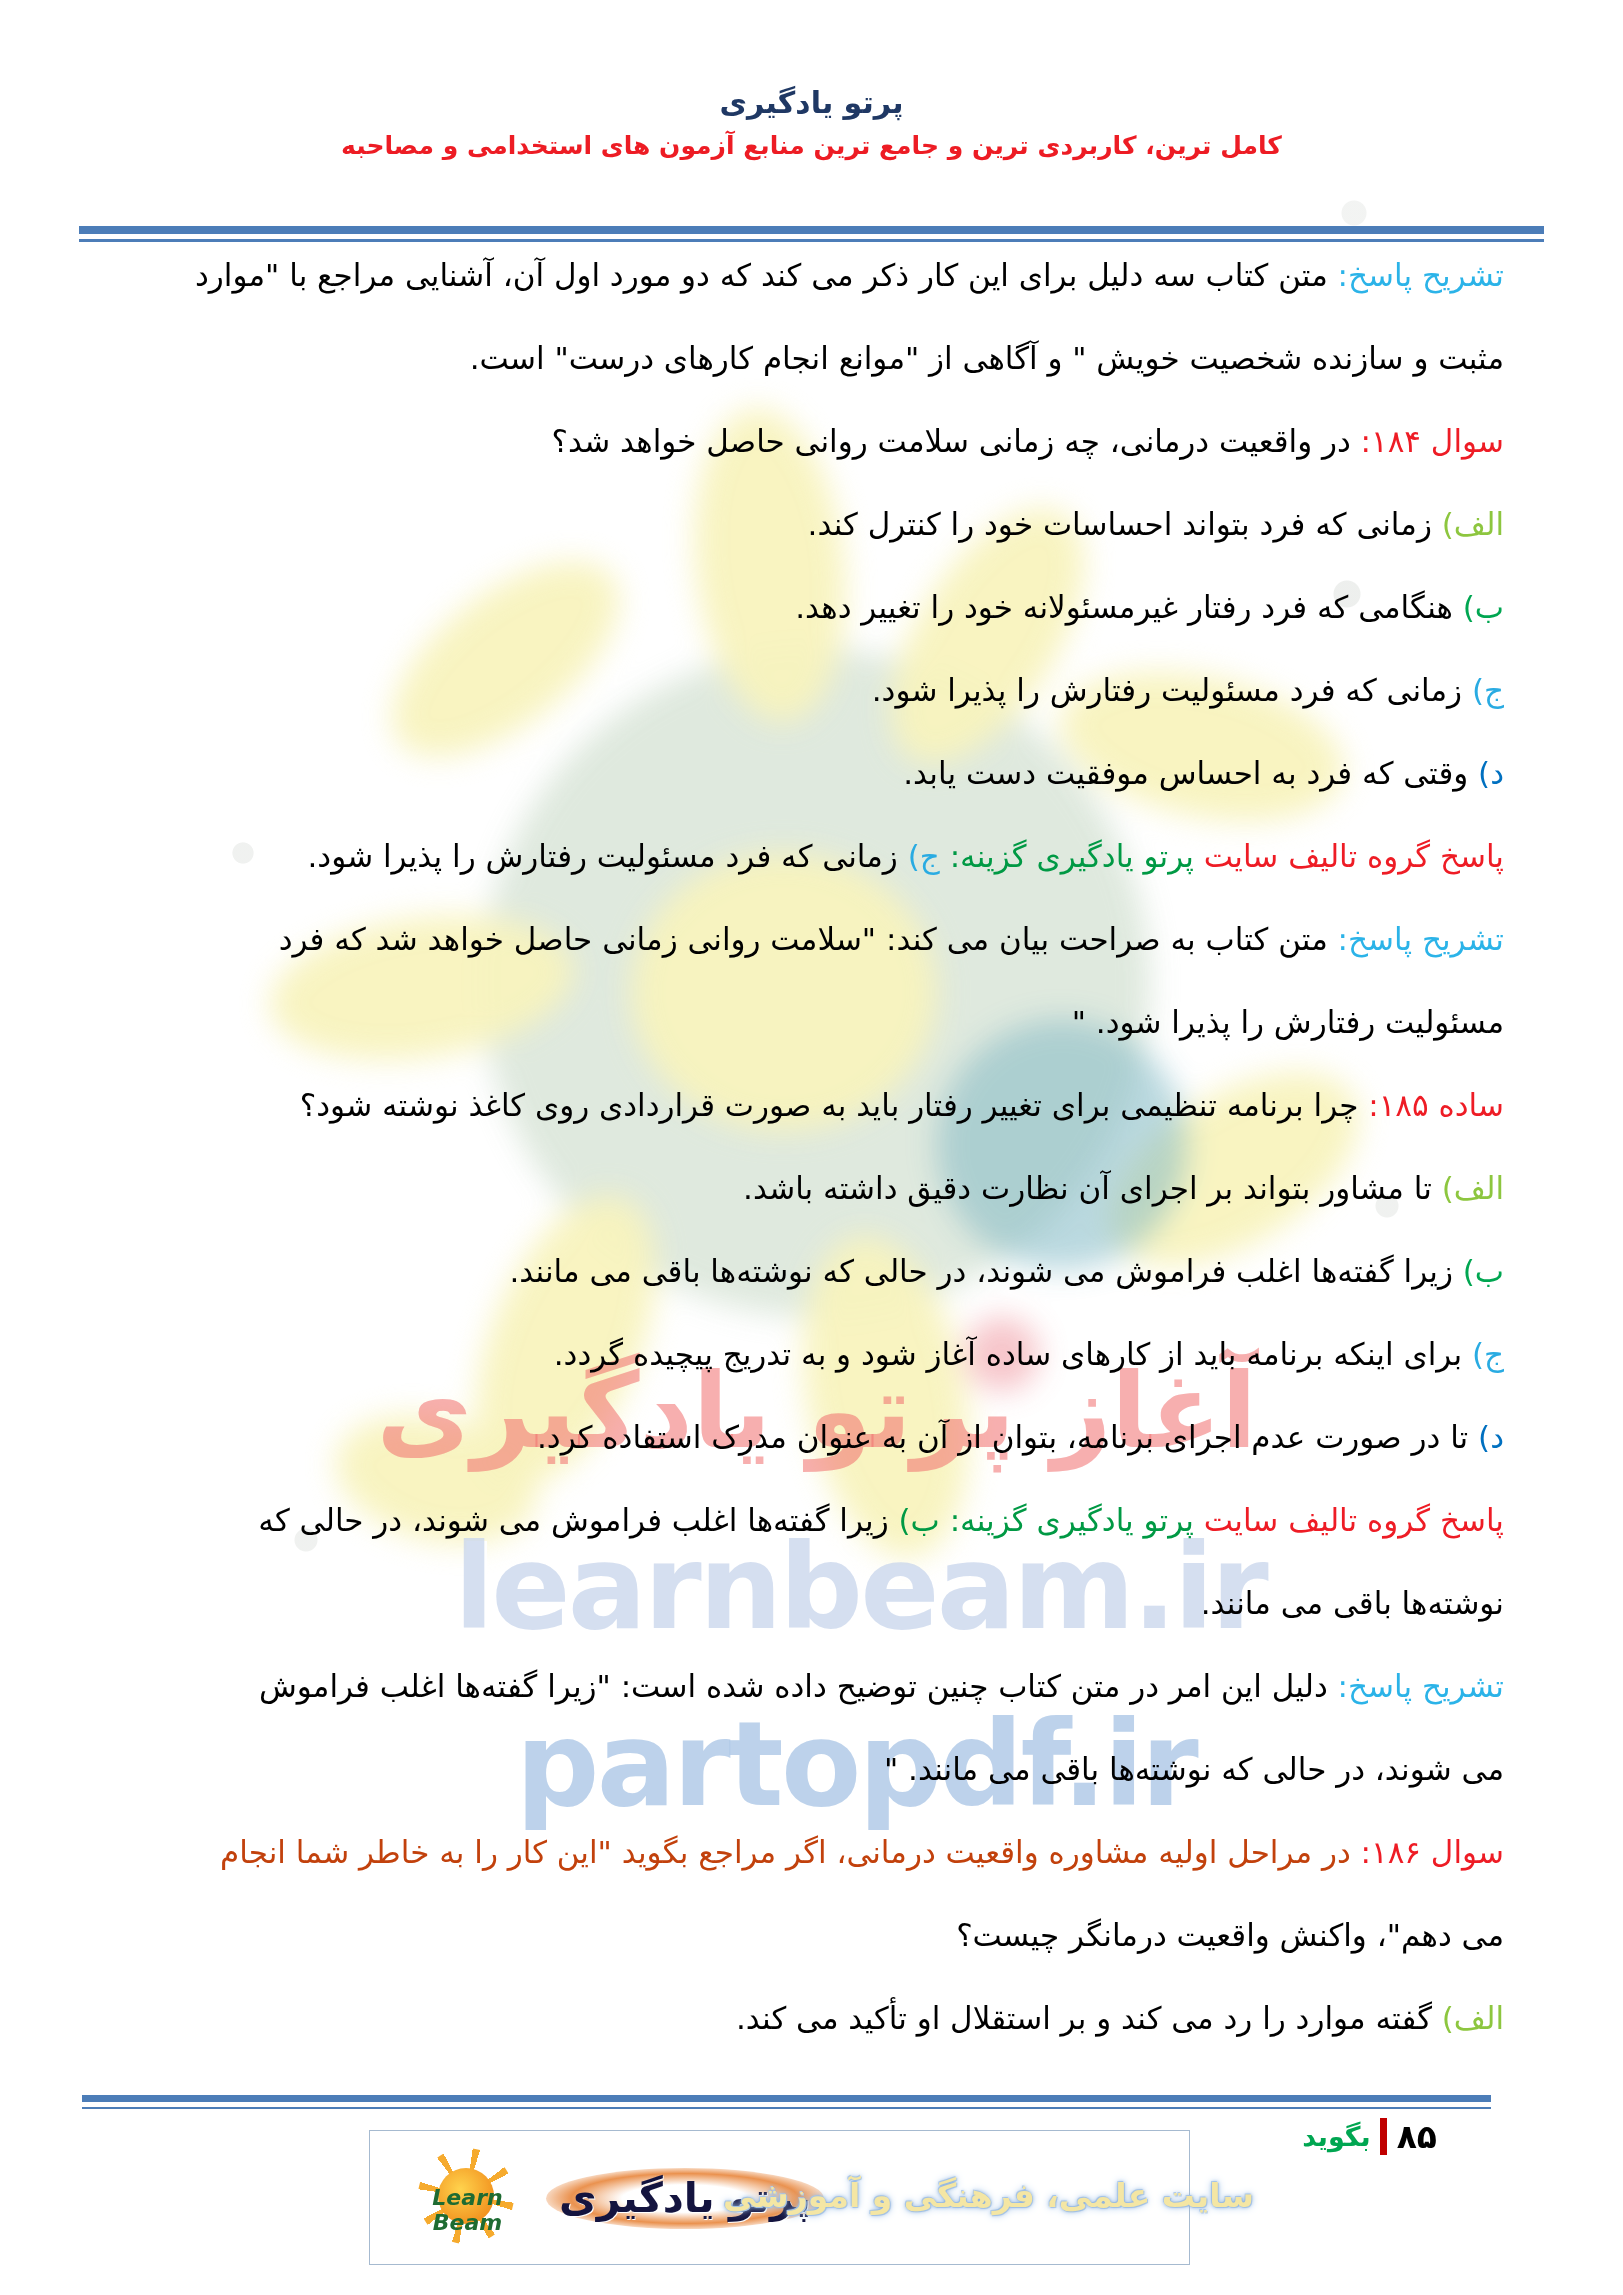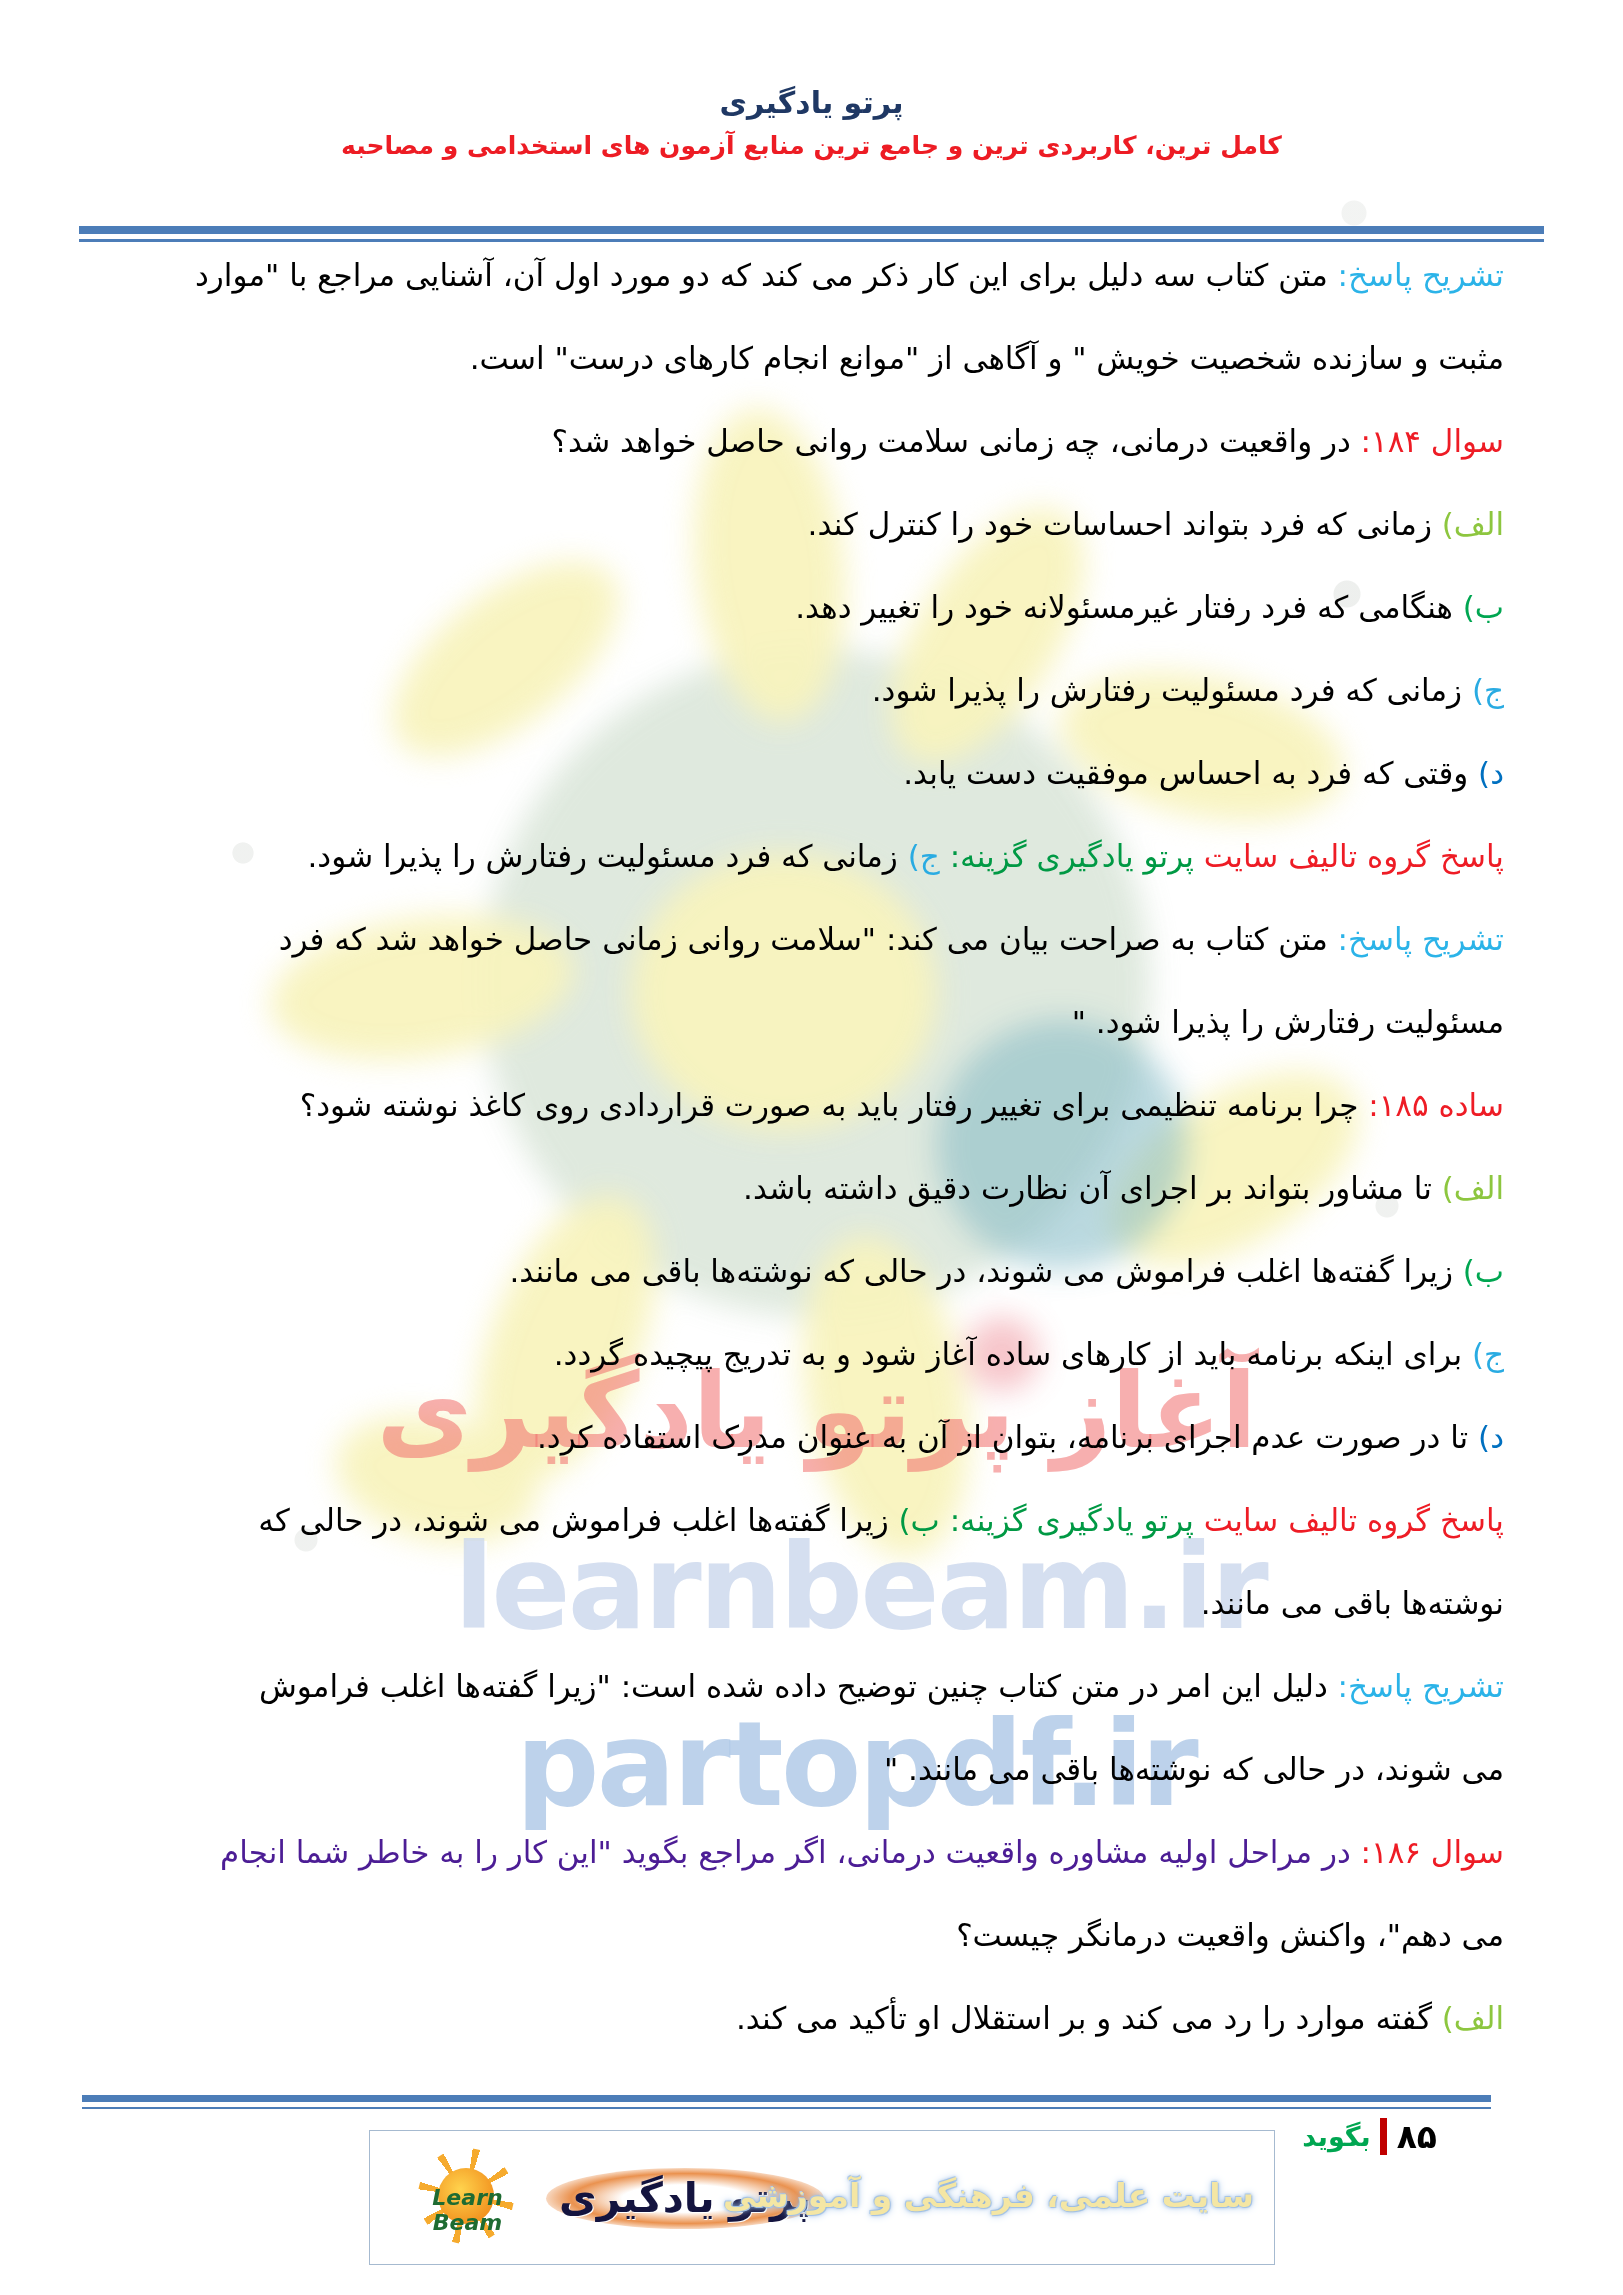--- a/index.html
+++ b/index.html
@@ -57,21 +57,21 @@
   
   .pagenum{
     position:absolute; top:2117px; right:186px; height:39px; z-index:5;
     display:flex; direction:rtl; align-items:center; gap:9.3px;
   }
   .pagenum .num{font-size:33px; font-weight:bold; color:#000;}
   .pagenum .bar{width:7.4px; height:37px; background:#c00000;}
   .pagenum .lbl{font-size:27px; font-weight:bold; color:#00a651;}
 
   .banner{
-    position:absolute; left:369px; top:2130px; width:906px; height:135px;
+    position:absolute; left:369px; top:2130px; width:821px; height:135px;
     border:1.9px solid #a6bad0; background:#fff; z-index:5; box-sizing:border-box;
   }
   .sun{
     position:absolute; left:48px; top:16.7px; width:96px; height:96px; border-radius:50%;
     background:
       repeating-conic-gradient(from 8deg, rgba(245,166,35,.95) 0 9deg, transparent 9deg 45deg);
   }
   .sun::after{
     content:""; position:absolute; left:20.4px; top:20.4px; width:56px; height:56px; border-radius:50%;
     background:radial-gradient(circle at 40% 38%, #ffd34d, #f2921f 75%);
@@ -140,21 +140,21 @@
       <div class="line"><span style="color: rgb(0, 0, 0);">مسئولیت رفتارش را پذیرا شود. "</span></div>
       <div class="line"><span style="color: rgb(238, 28, 37);">ساده ۱۸۵:</span><span style="color: rgb(0, 0, 0);"> چرا برنامه تنظیمی برای تغییر رفتار باید به صورت قراردادی روی کاغذ نوشته شود؟</span></div>
       <div class="line"><span style="color: rgb(141, 198, 63);">الف)</span><span style="color: rgb(0, 0, 0);"> تا مشاور بتواند بر اجرای آن نظارت دقیق داشته باشد.</span></div>
       <div class="line"><span style="color: rgb(0, 166, 81);">ب)</span><span style="color: rgb(0, 0, 0);"> زیرا گفته‌ها اغلب فراموش می شوند، در حالی که نوشته‌ها باقی می مانند.</span></div>
       <div class="line"><span style="color: rgb(41, 171, 226);">ج)</span><span style="color: rgb(0, 0, 0);"> برای اینکه برنامه باید از کارهای ساده آغاز شود و به تدریج پیچیده گردد.</span></div>
       <div class="line"><span style="color: rgb(0, 112, 192);">د)</span><span style="color: rgb(0, 0, 0);"> تا در صورت عدم اجرای برنامه، بتوان از آن به عنوان مدرک استفاده کرد.</span></div>
       <div class="line"><span style="color: rgb(238, 28, 37);">پاسخ گروه تالیف سایت</span><span style="color: rgb(0, 153, 68);"> پرتو یادگیری گزینه:</span><span style="color: rgb(0, 153, 68);"> ب)</span><span style="color: rgb(0, 0, 0);"> زیرا گفته‌ها اغلب فراموش می شوند، در حالی که</span></div>
       <div class="line"><span style="color: rgb(0, 0, 0);">نوشته‌ها باقی می مانند.</span></div>
       <div class="line"><span style="color: rgb(43, 179, 232);">تشریح پاسخ:</span><span style="color: rgb(0, 0, 0);"> دلیل این امر در متن کتاب چنین توضیح داده شده است: "زیرا گفته‌ها اغلب فراموش</span></div>
       <div class="line"><span style="color: rgb(0, 0, 0);">می شوند، در حالی که نوشته‌ها باقی می مانند. "</span></div>
-      <div class="line"><span style="color: rgb(238, 28, 37);">سوال ۱۸۶:</span><span style="color: #4c1d95;"> در مراحل اولیه مشاوره واقعیت درمانی، اگر مراجع بگوید "این کار را به خاطر شما انجام</span></div>
+      <div class="line"><span style="color: rgb(238, 28, 37);">سوال ۱۸۶:</span><span style="color: #c2410c;"> در مراحل اولیه مشاوره واقعیت درمانی، اگر مراجع بگوید "این کار را به خاطر شما انجام</span></div>
       <div class="line"><span style="color: rgb(0, 0, 0);">می دهم"، واکنش واقعیت درمانگر چیست؟</span></div>
       <div class="line"><span style="color: rgb(141, 198, 63);">الف)</span><span style="color: rgb(0, 0, 0);"> گفته موارد را رد می کند و بر استقلال او تأکید می کند.</span></div>
     </div>
 
   <div class="rule rule-bot-thick"></div>
   <div class="rule rule-bot-thin"></div>
 
   <div class="pagenum">
     <span class="num">۸۵</span>
     <span class="bar"></span>

